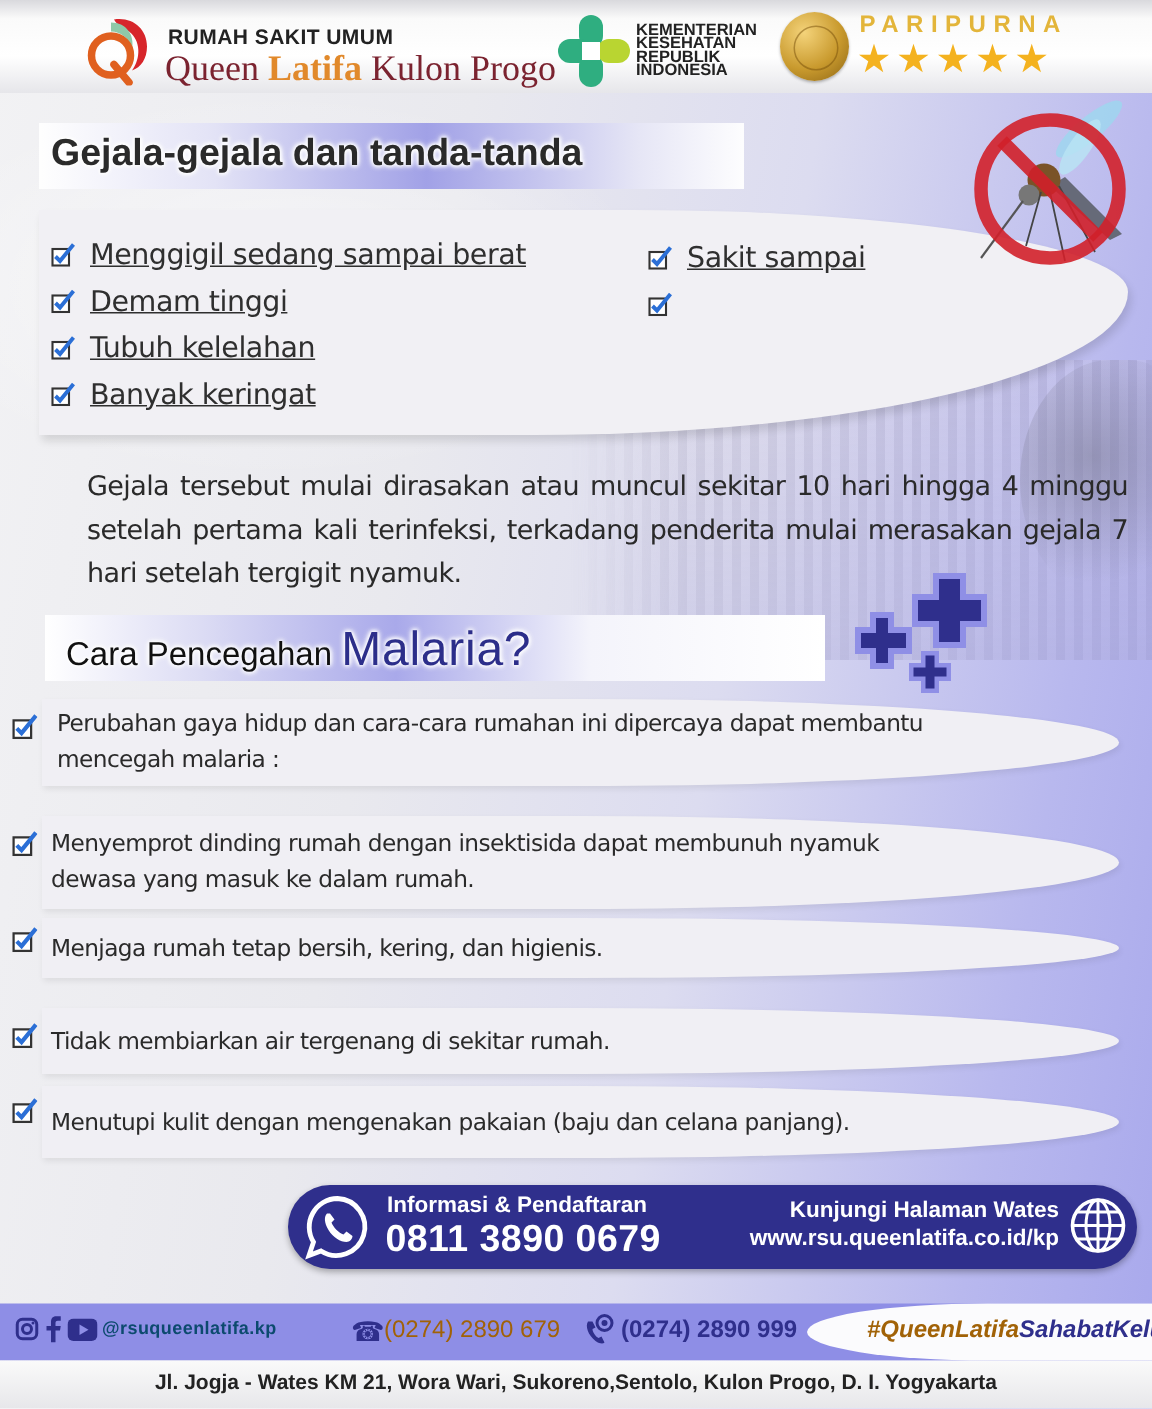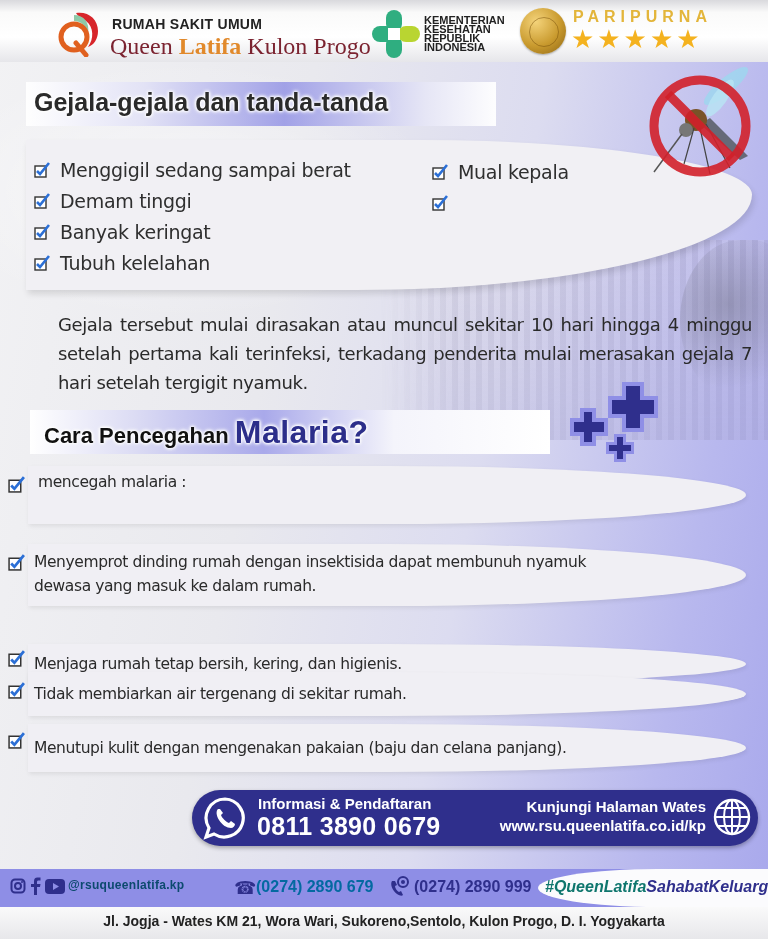--- a/index.html
+++ b/index.html
@@ -49,31 +49,31 @@
   
   .title1-wrap { position: absolute; left: 26px; top: 82px; width: 470px; height: 44px;
     background: linear-gradient(90deg, #ffffff 0%, #e2e2f6 25%, #9d9de6 55%, #e6e6f6 85%, #ffffff 100%); opacity: .95; }
   .title1 { position: absolute; left: 34px; top: 88px; font-size: 25px; font-weight: bold; color: #2a2a2a;
     text-shadow: 0 0 3px #fff, 0 0 3px #fff, 0 0 4px #fff, 0 0 5px #fff; }
   .symptom-box { position: absolute; left: 26px; top: 140px; width: 726px; height: 150px;
     background: #f1f0f4; border-radius: 0 50% 60% 0 / 0 40% 70% 0; box-shadow: 2px 4px 6px rgba(0,0,0,.12); }
   .symptom-col { position: absolute; list-style: none; }
   .symptom-col.left { left: 34px; top: 154px; }
   .symptom-col.right { left: 432px; top: 156px; }
-  .symptom-col li { display: flex; align-items: center; height: 31px; font-family: "DejaVu Sans", sans-serif; font-size: 19px; color: #2f2f2f; letter-spacing: -.3px; }
+  .symptom-col li { display: flex; align-items: center; height: 31px; font-family: "DejaVu Sans", sans-serif; font-size: 19px; color: #2f2f2f; letter-spacing: -.3px; text-decoration: underline; }
   .symptom-col.right li { height: 31px; }
   .chk { width: 16px; height: 16px; margin-right: 10px; flex-shrink: 0; }
   .mosquito { position: absolute; left: 640px; top: 64px; width: 122px; height: 122px; }
 
   .paragraph { position: absolute; left: 58px; top: 310px; width: 694px; font-family: "DejaVu Sans", sans-serif; font-size: 18px; line-height: 29px; color: #2a2a2a; text-align: justify; letter-spacing: -.4px; }
 
   
   .title2-wrap { position: absolute; left: 30px; top: 410px; width: 520px; height: 44px;
     background: linear-gradient(90deg, #ffffff 0%, #dcdcf4 20%, #a9a9ea 45%, #f4f4fb 70%, #ffffff 100%); }
-  .title2 { position: absolute; left: 44px; top: 414px; font-weight: bold; color: #111; font-size: 22px;
+  .title2 { position: absolute; left: 44px; top: 414px; font-weight: normal; color: #111; font-size: 22px;
     text-shadow: 0 0 3px #fff, 0 0 3px #fff, 0 0 4px #fff, 0 0 5px #fff; }
   .title2 .big { font-size: 32px; color: #2c2e8a; letter-spacing: .5px; }
   .crosses { position: absolute; left: 570px; top: 382px; width: 100px; height: 80px; }
 
   .prev-item { position: absolute; left: 0; height: 56px; }
   .prev-pill { position: absolute; left: 28px; top: 0; height: 100%; background: #f0eff4; border-radius: 0 50% 50% 0 / 0 50% 50% 0;
     box-shadow: 1px 2px 4px rgba(0,0,0,.08); }
   .prev-item .chk2 { position: absolute; left: 8px; width: 17px; height: 17px; }
   .prev-text { position: absolute; left: 36px; font-family: "DejaVu Sans", sans-serif; font-size: 15.5px; line-height: 24px; color: #2a2a2a; letter-spacing: -.4px; }
 
@@ -85,25 +85,25 @@
   .visit-label { position: absolute; right: 62px; top: 798px; color: #fff; font-size: 15px; font-weight: bold; text-align: right; }
   .visit-url { position: absolute; right: 62px; top: 817px; color: #fff; font-size: 15px; font-weight: bold; text-align: right; }
   .globe-icon { position: absolute; left: 712px; top: 797px; width: 40px; height: 40px; }
 
   
   .social-bar { position: absolute; left: 0; top: 869px; width: 768px; height: 38px; background: #8e8ee6; }
   .hashtag-pill { position: absolute; left: 538px; top: 869px; width: 240px; height: 38px; background: #fbfbfd; border-radius: 50% 0 0 50% / 50% 0 0 50%; }
   .soc-icons { position: absolute; left: 10px; top: 877px; display: flex; gap: 4px; align-items: center; }
   .handle { position: absolute; left: 68px; top: 878px; color: #0c4a6e; font-size: 12px; font-weight: bold; letter-spacing: .3px; }
   .tel1-icon { position: absolute; left: 234px; top: 877px; font-size: 18px; color: #2f2f8c; }
-  .tel1 { position: absolute; left: 256px; top: 878px; color: #0369a1; font-size: 16px; font-weight: bold; }
+  .tel1 { position: absolute; left: 256px; top: 878px; color: #a16207; font-size: 16px; font-weight: normal; }
   .tel2-icon { position: absolute; left: 388px; top: 875px; width: 22px; height: 22px; }
   .tel2 { position: absolute; left: 414px; top: 878px; color: #2f2f8c; font-size: 16px; font-weight: bold; }
   .hashtag { position: absolute; left: 545px; top: 878px; font-size: 16px; font-weight: bold; font-style: italic; color: #2f2f8c; }
-  .hashtag .b { color: #0f766e; }
+  .hashtag .b { color: #a16207; margin-left: 33px; }
   .address-bar { position: absolute; left: 0; top: 907px; width: 768px; height: 32px;
     background: linear-gradient(180deg, #fafafa 0%, #e7e7ea 100%); }
   .address { position: absolute; left: 0; width: 768px; top: 913px; text-align: center; font-size: 14px; font-weight: bold; color: #222; }
 </style>
 </head>
 <body>
 
 <div class="bg-swoosh1"></div>
 <div class="bg-building"></div>
 <div class="bg-tree"></div>
@@ -153,38 +153,38 @@
         <rect x="1" y="4" width="11" height="11" fill="#fff" stroke="#333" stroke-width="1.4"></rect>
         <path d="M3 9 L6 12 L15 1" stroke="#2b6fd6" stroke-width="2.6" fill="none"></path>
       </svg>
     <span>Demam tinggi</span>
   </li>
   <li>
     <svg class="chk" viewBox="0 0 16 16">
         <rect x="1" y="4" width="11" height="11" fill="#fff" stroke="#333" stroke-width="1.4"></rect>
         <path d="M3 9 L6 12 L15 1" stroke="#2b6fd6" stroke-width="2.6" fill="none"></path>
       </svg>
+    <span>Tubuh kelelahan</span>
+  </li>
+  <li>
+    <svg class="chk" viewBox="0 0 16 16">
+        <rect x="1" y="4" width="11" height="11" fill="#fff" stroke="#333" stroke-width="1.4"></rect>
+        <path d="M3 9 L6 12 L15 1" stroke="#2b6fd6" stroke-width="2.6" fill="none"></path>
+      </svg>
     <span>Banyak keringat</span>
   </li>
-  <li>
-    <svg class="chk" viewBox="0 0 16 16">
-        <rect x="1" y="4" width="11" height="11" fill="#fff" stroke="#333" stroke-width="1.4"></rect>
-        <path d="M3 9 L6 12 L15 1" stroke="#2b6fd6" stroke-width="2.6" fill="none"></path>
-      </svg>
-    <span>Tubuh kelelahan</span>
-  </li>
 </ul>
 
 <ul class="symptom-col right">
   <li>
     <svg class="chk" viewBox="0 0 16 16">
         <rect x="1" y="4" width="11" height="11" fill="#fff" stroke="#333" stroke-width="1.4"></rect>
         <path d="M3 9 L6 12 L15 1" stroke="#2b6fd6" stroke-width="2.6" fill="none"></path>
       </svg>
-    <span>Mual kepala</span>
+    <span>Sakit sampai</span>
   </li>
   <li>
     <svg class="chk" viewBox="0 0 16 16">
         <rect x="1" y="4" width="11" height="11" fill="#fff" stroke="#333" stroke-width="1.4"></rect>
         <path d="M3 9 L6 12 L15 1" stroke="#2b6fd6" stroke-width="2.6" fill="none"></path>
       </svg>
   </li>
 </ul>
 
 <svg class="mosquito" viewBox="0 0 122 122">
@@ -213,37 +213,38 @@
   <path d="M47 55 h6 v8 h8 v6 h-8 v8 h-6 v-8 h-8 v-6 h8z" fill="#2f2f8c"></path>
 </svg>
 
 <div class="prev-item" style="top:466px; width:746px; height:58px;">
   <div class="prev-pill" style="width:718px;"></div>
   <svg class="chk2" style="top:10px;" viewBox="0 0 16 16">
       <rect x="1" y="4" width="11" height="11" fill="#fff" stroke="#333" stroke-width="1.4"></rect>
       <path d="M3 9 L6 12 L15 1" stroke="#2b6fd6" stroke-width="2.6" fill="none"></path>
     </svg>
   <div class="prev-text" style="top:4px; left:38px;">
+    <div>Perubahan gaya hidup dan cara-cara rumahan ini dipercaya dapat membantu</div>
     <div>mencegah malaria :</div>
   </div>
 </div>
 
 <div class="prev-item" style="top:544px; width:746px; height:62px;">
   <div class="prev-pill" style="width:718px;"></div>
   <svg class="chk2" style="top:10px;" viewBox="0 0 16 16">
       <rect x="1" y="4" width="11" height="11" fill="#fff" stroke="#333" stroke-width="1.4"></rect>
       <path d="M3 9 L6 12 L15 1" stroke="#2b6fd6" stroke-width="2.6" fill="none"></path>
     </svg>
   <div class="prev-text" style="top:6px; left:34px;">
     <div>Menyemprot dinding rumah dengan insektisida dapat membunuh nyamuk</div>
     <div>dewasa yang masuk ke dalam rumah.</div>
   </div>
 </div>
 
-<div class="prev-item" style="top:644px; width:746px; height:40px;text-align:center;">
+<div class="prev-item" style="top:612px; width:746px; height:40px;text-align:center;">
   <div class="prev-pill" style="width:718px;"></div>
   <svg class="chk2" style="top:6px;" viewBox="0 0 16 16">
       <rect x="1" y="4" width="11" height="11" fill="#fff" stroke="#333" stroke-width="1.4"></rect>
       <path d="M3 9 L6 12 L15 1" stroke="#2b6fd6" stroke-width="2.6" fill="none"></path>
     </svg>
   <div class="prev-text" style="top:8px; left:34px;">Menjaga rumah tetap bersih, kering, dan higienis.</div>
 </div>
 
 <div class="prev-item" style="top:672px; width:746px; height:44px;">
   <div class="prev-pill" style="width:718px;"></div>

